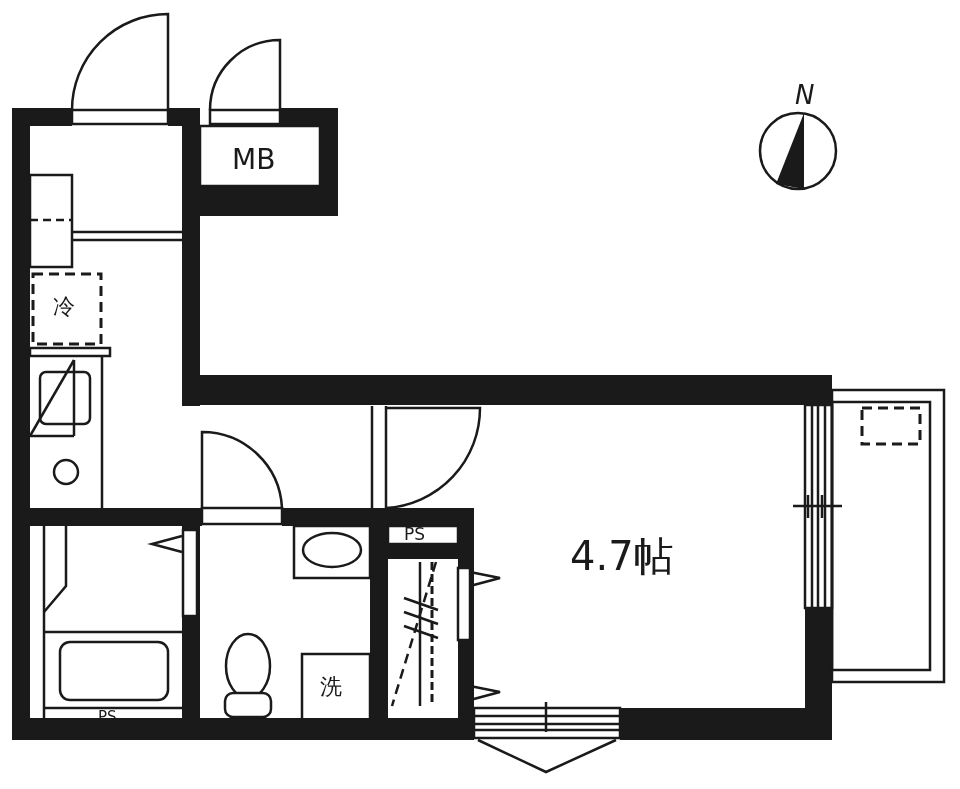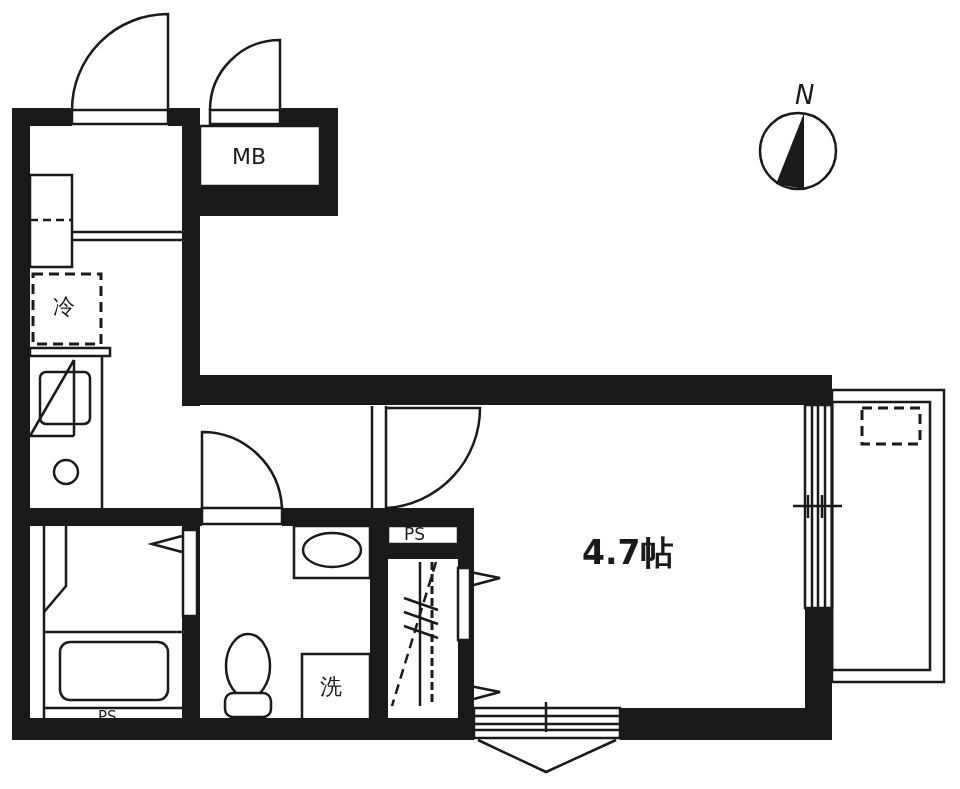--- a/index.html
+++ b/index.html
@@ -122,19 +122,19 @@
 
     <rect x="832" y="390" width="112" height="292"></rect>
     <rect x="832" y="402" width="98" height="268"></rect>
     <rect x="862" y="408" width="58" height="36" stroke-dasharray="10,6" stroke-width="3"></rect>
 
     <circle cx="798" cy="151" r="38"></circle>
   </g>
   <path d="M804 113 L804 189 L776 184 Z" fill="#1a1a1a"></path>
 </svg>
 
-<div class="lbl" style="left:582px;top:536px;font-size:33px;font-weight:bold;">4.7帖</div>
+<div class="lbl" style="left:570px;top:536px;font-size:40px;">4.7帖</div>
 <div class="lbl" style="left:795px;top:82px;font-size:26px;font-style:italic;">N</div>
-<div class="lbl" style="left:232px;top:146px;font-size:22px;">MB</div>
+<div class="lbl" style="left:232px;top:146px;font-size:28px;">MB</div>
 <div class="lbl" style="left:53px;top:296px;font-size:22px;">冷</div>
 <div class="lbl" style="left:320px;top:676px;font-size:22px;">洗</div>
 <div class="lbl" style="left:404px;top:526px;font-size:17px;">PS</div>
 <div class="lbl" style="left:98px;top:710px;font-size:15px;">PS</div>
 
 </body></html>

